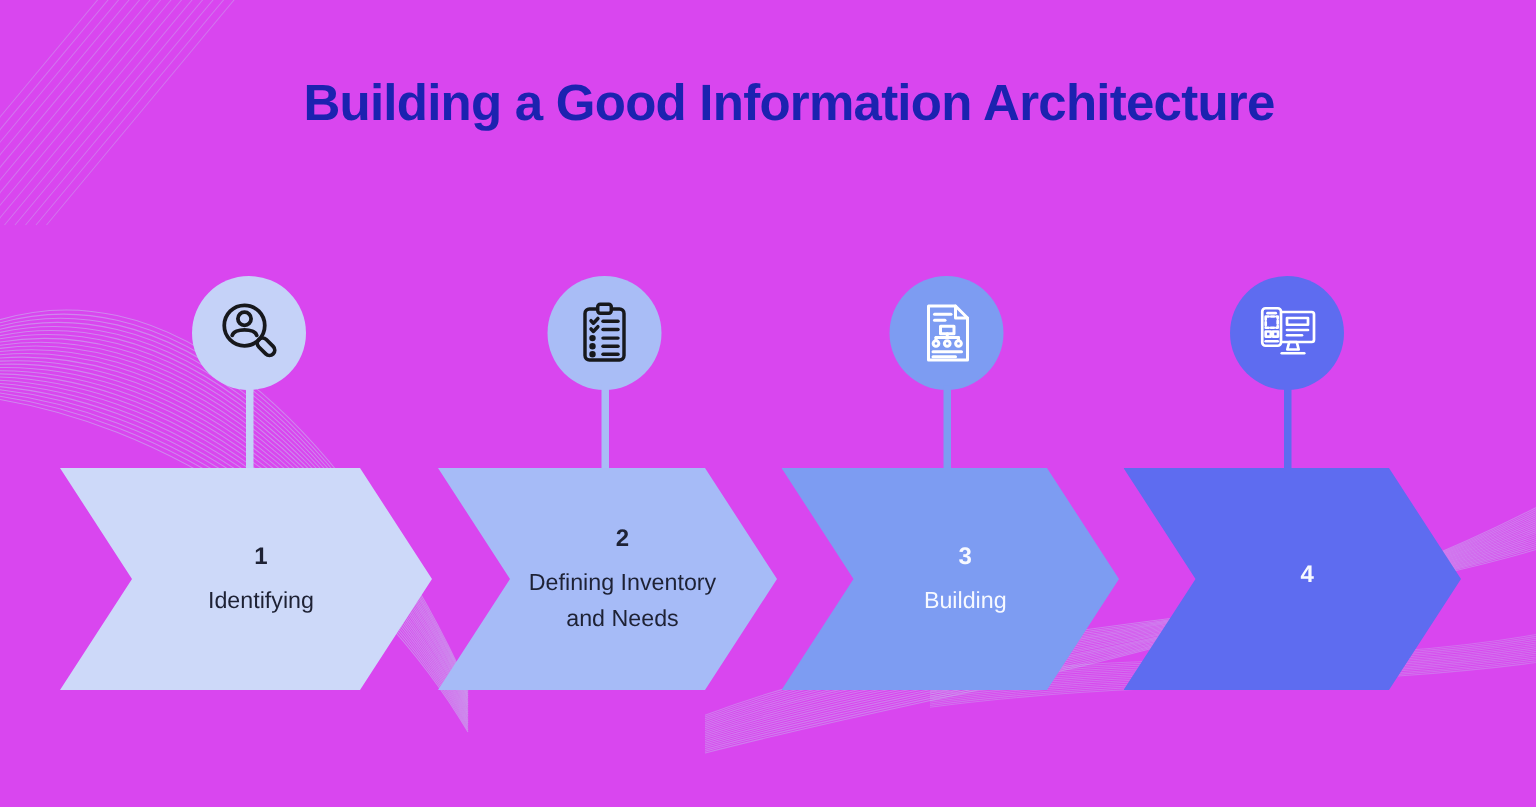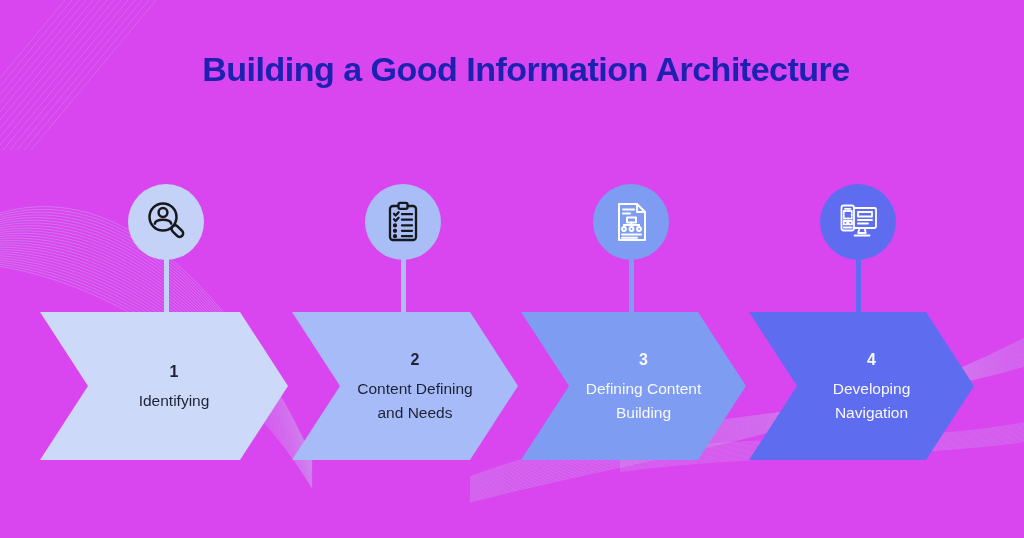--- a/index.html
+++ b/index.html
@@ -156,21 +156,21 @@
             <line x1="23" y1="32.8" x2="33" y2="32.8"></line>
           <circle cx="16" cy="38.2" r="1" fill="#17181c"></circle>
             <line x1="23" y1="38.2" x2="33" y2="38.2"></line>
         </svg>
       </span>
     </div>
     <div class="connector" style="background-color: rgb(169, 189, 246);"></div>
     <div class="arrow" style="background-color: rgb(166, 187, 247);">
       <div class="arrow-text" style="color: rgb(30, 34, 53);">
         <div class="num">2</div>
-        <div>Content Defining</div>
+        <div>Defining Inventory</div>
         <div>and Needs</div>
       </div>
     </div>
   </div>
 
   <div class="step step-3">
     <div class="circle" style="background-color: rgb(125, 156, 242);">
       <span class="icon">
         <svg width="48" height="48" viewBox="0 0 48 48" fill="none" stroke="#ffffff" stroke-width="2" stroke-linecap="round" stroke-linejoin="round">
           <path d="M12 6 H30 L38 14 V42 H12 Z"></path>
@@ -187,21 +187,20 @@
           <circle cx="32" cy="31" r="1.9"></circle>
           <line x1="15" y1="36.5" x2="34" y2="36.5"></line>
           <line x1="15" y1="39.8" x2="30" y2="39.8"></line>
         </svg>
       </span>
     </div>
     <div class="connector" style="background-color: rgb(125, 156, 242);"></div>
     <div class="arrow" style="background-color: rgb(125, 156, 242);">
       <div class="arrow-text" style="color: rgb(247, 249, 255);">
         <div class="num">3</div>
-        <div>Defining Content</div>
         <div>Building</div>
       </div>
     </div>
   </div>
 
   <div class="step step-4">
     <div class="circle" style="background-color: rgb(94, 108, 240);">
       <span class="icon">
         <svg width="48" height="48" viewBox="0 0 48 48" fill="none" stroke="#ffffff" stroke-width="1.8" stroke-linecap="round" stroke-linejoin="round">
           <rect x="13" y="10" width="29" height="20" rx="1.5"></rect>
@@ -216,18 +215,17 @@
           <rect x="9.8" y="23" width="3.4" height="3.4"></rect>
           <rect x="14.6" y="23" width="3.4" height="3.4"></rect>
           <line x1="9.8" y1="29.5" x2="17.8" y2="29.5"></line>
         </svg>
       </span>
     </div>
     <div class="connector" style="background-color: rgb(94, 108, 240);"></div>
     <div class="arrow" style="background-color: rgb(94, 108, 240);">
       <div class="arrow-text" style="color: rgb(247, 249, 255);">
         <div class="num">4</div>
-        <div>Developing Navigation</div>
       </div>
     </div>
   </div>
 
 </div>
 
 </body></html>

